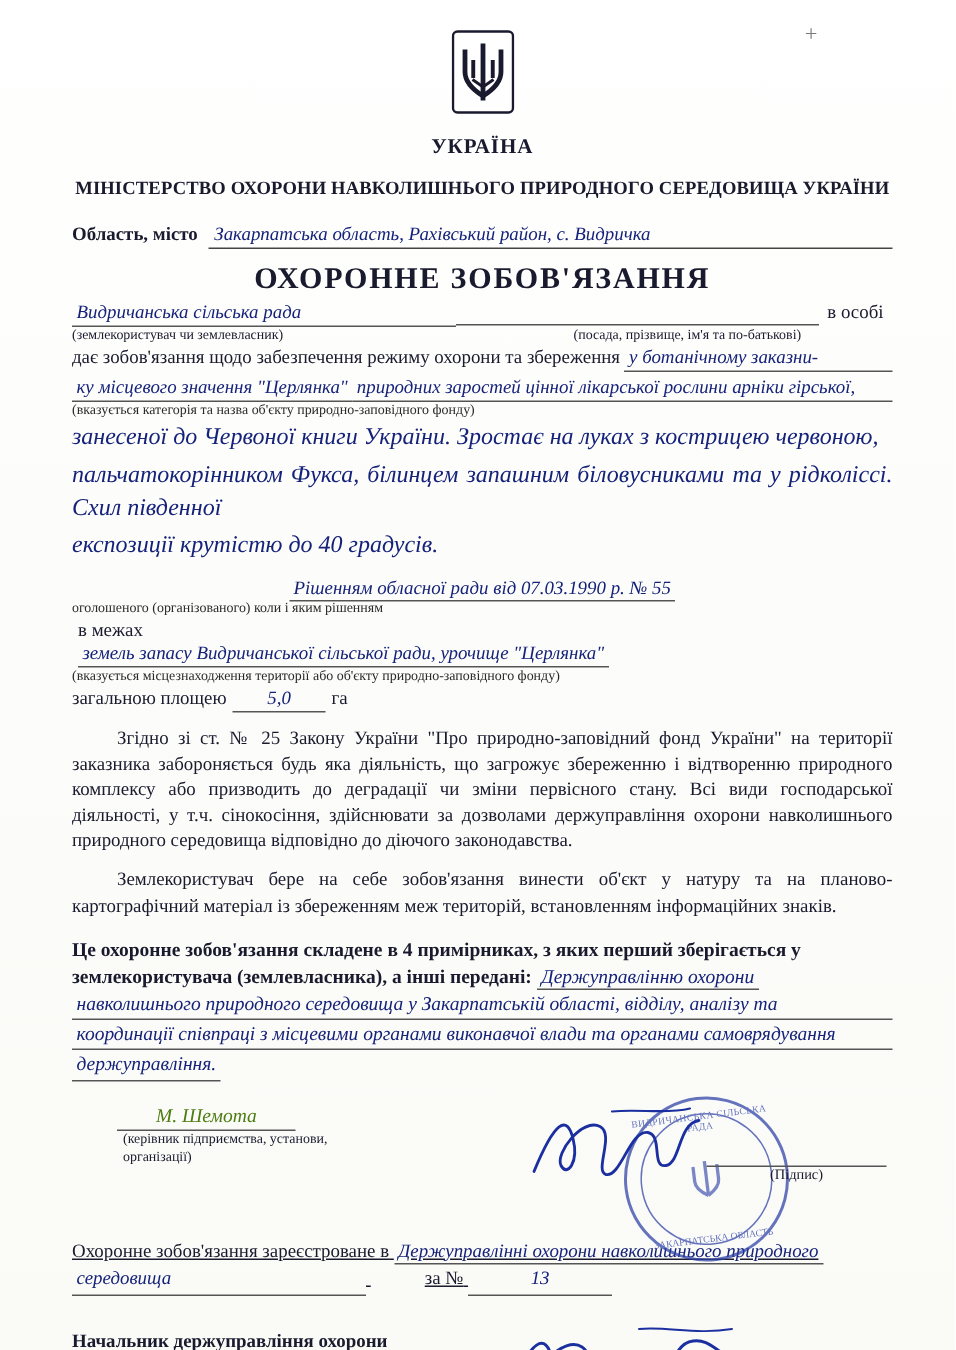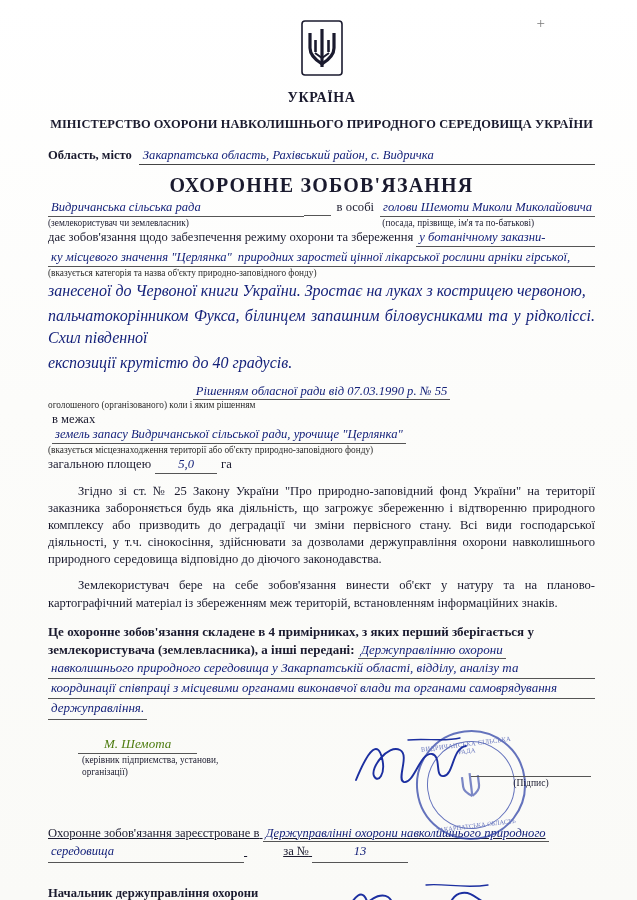--- a/index.html
+++ b/index.html
@@ -270,21 +270,20 @@
       <span class="lbl">Область, місто</span>
       <span class="filled">Закарпатська область, Рахівський район, с. Видричка</span>
     </div>
 
     <div class="doc-title">ОХОРОННЕ ЗОБОВ'ЯЗАННЯ</div>
 
     <div class="line">
       <span class="ink u" style="min-width:250px;">Видричанська сільська рада</span>
       <span class="grow" style="border-bottom:1px solid #555;">&nbsp;</span>
       <span style="padding:0 6px;">в особі</span>
-      <span class="ink u" style="min-width:200px;">голови Шемоти Миколи Миколайовича</span>
     </div>
     <div style="display:flex; font-size:9.3px; margin-top:1px;">
       <span style="width:50%;">(землекористувач чи землевласник)</span>
       <span style="width:50%; text-align:center;">(посада, прізвище, ім'я та по-батькові)</span>
     </div>
 
     <div class="line" style="margin-top:2px;">
       <span>дає зобов'язання щодо забезпечення режиму охорони та збереження</span>
       <span class="ink u" style="flex:1; margin-left:3px;">у ботанічному заказни-</span>
     </div>

